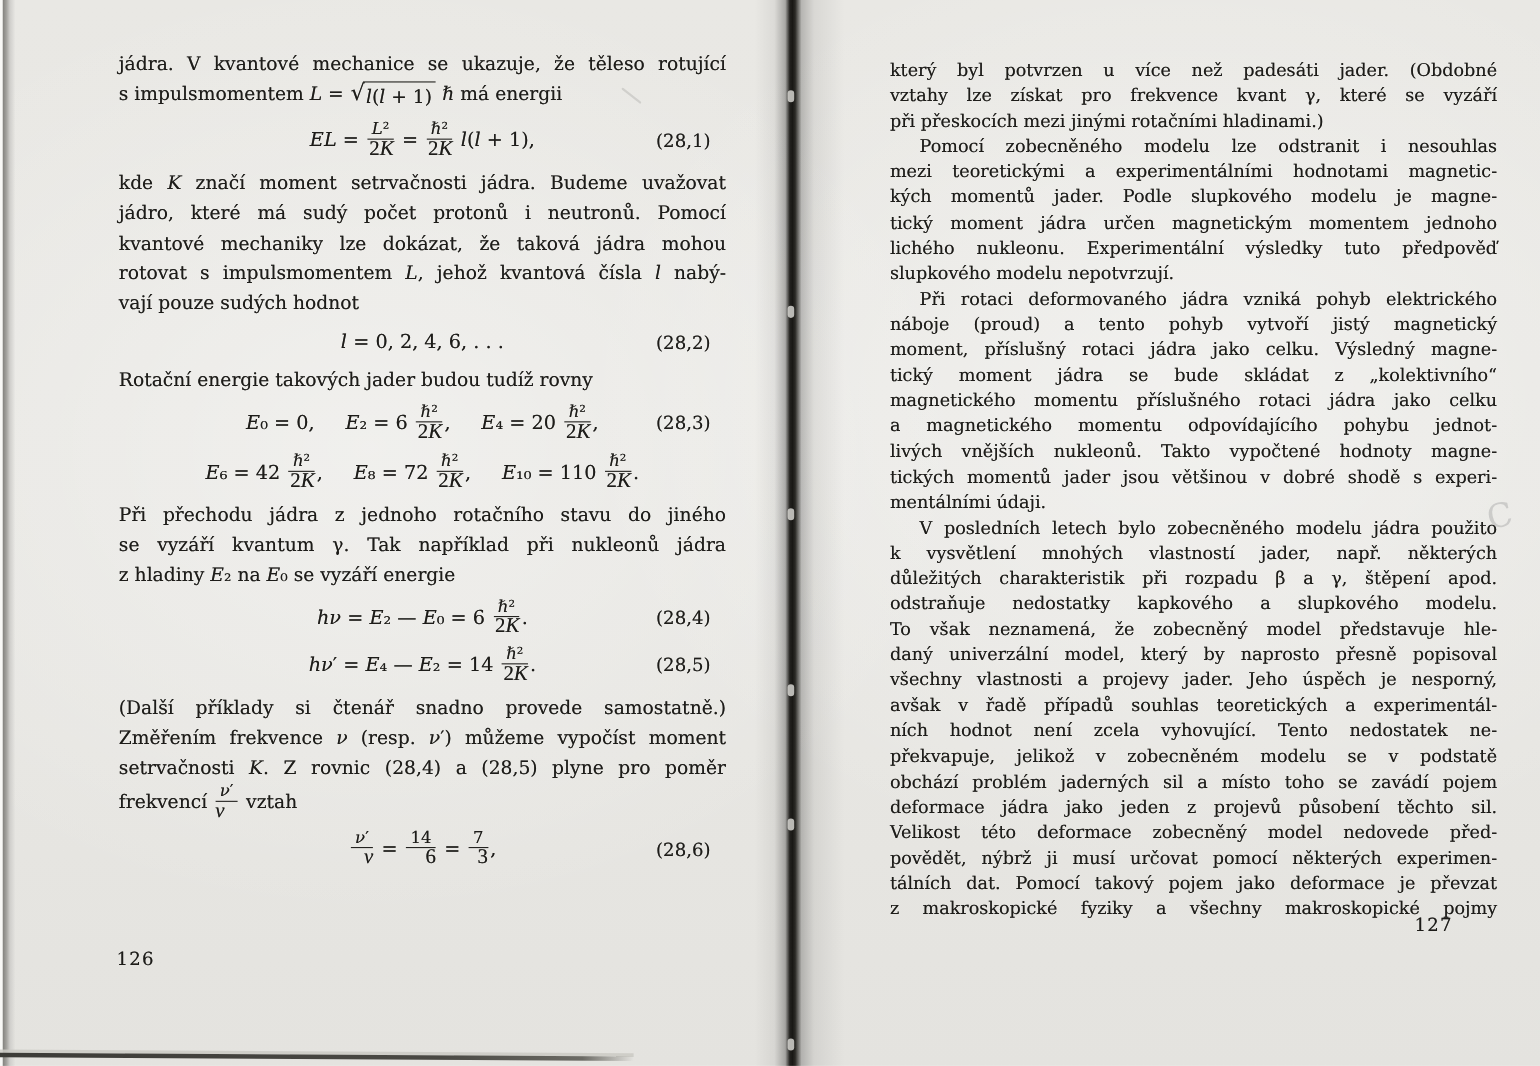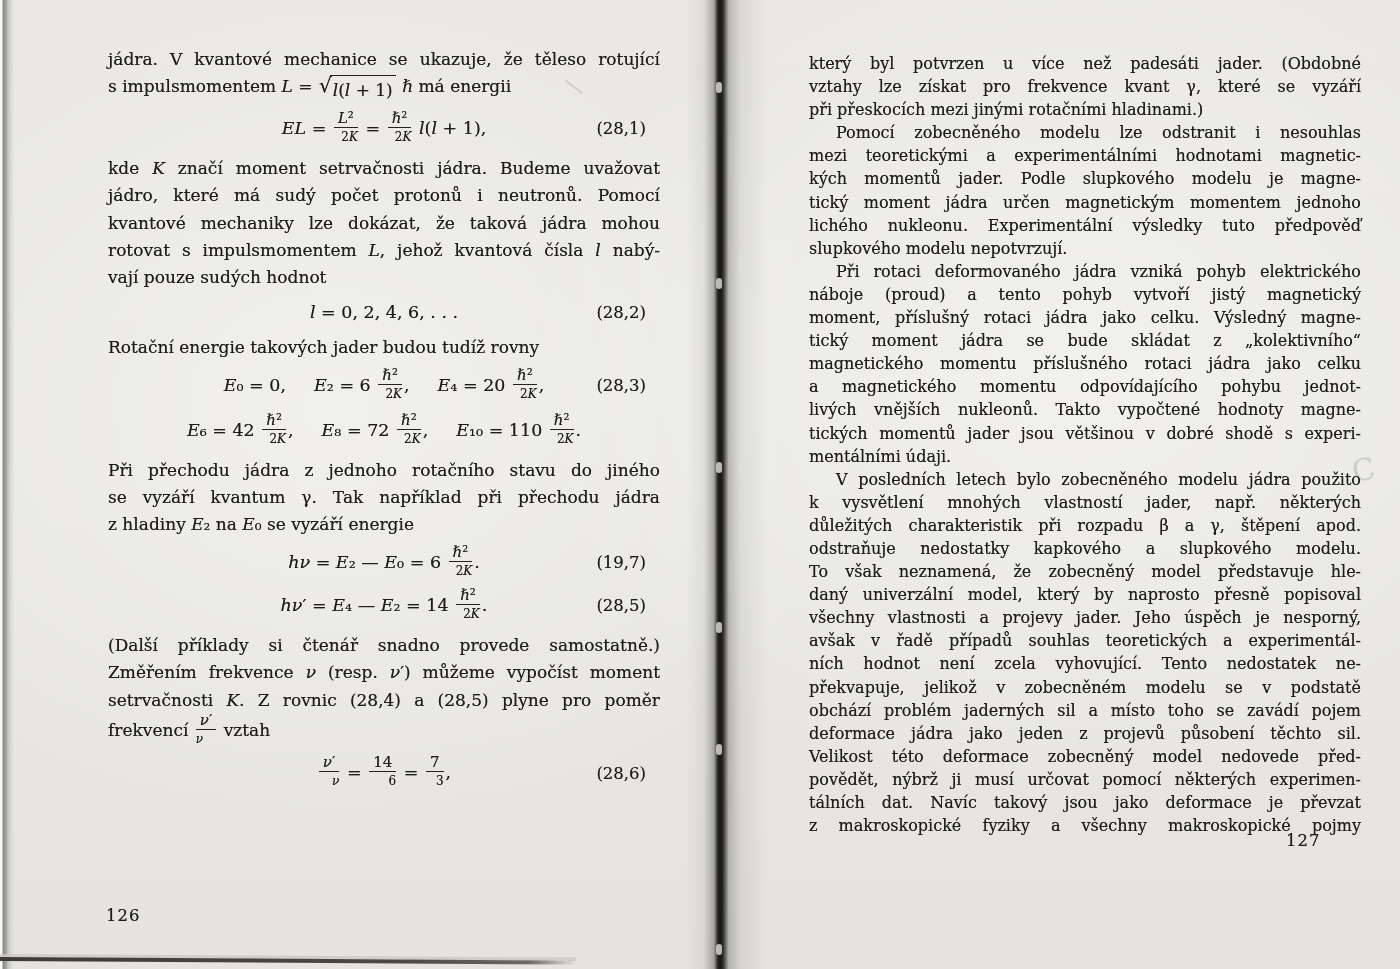--- a/index.html
+++ b/index.html
@@ -43,28 +43,28 @@
   .eq-row{position:relative;text-align:center;}
   .eq-row + .eq-row{margin-top:10px;}
   .eq-f{font-size:17.5px;text-shadow:0 0 0.4px rgba(30,30,28,0.65);}
   .eq-tag{
     position:absolute;right:2px;top:50%;transform:translateY(-50%);
     font-size:16.5px;text-shadow:0 0 0.4px rgba(30,30,28,0.6);
   }
   
   .frac{display:inline-block;vertical-align:middle;text-align:right;margin:0 2px;transform:translateY(-2px);}
   .fn{display:block;border-bottom:1.4px solid #23221f;padding:0 4px 1px;font-size:15px;line-height:16px;}
-  .fd{display:block;padding-top:1px;font-size:12px;line-height:16px;}
+  .fd{display:block;padding-top:1px;font-size:19px;line-height:16px;font-family:Liberation Serif, serif;}
   
   .sqrt{display:inline-flex;align-items:stretch;margin:0 1px;}
   .rad{font-size:1.18em;line-height:1.02;align-self:flex-start;margin-right:-2px;}
   .rdc{border-top:1.3px solid #23221f;padding:1px 3px 0 3px;}
   
   .pagenum{position:absolute;font-size:16.5px;letter-spacing:1px;text-shadow:0 0 0.4px rgba(30,30,28,0.6);}
-  .pn-l{left:106px;top:862px;margin-top:44px;}
+  .pn-l{left:106px;top:862px;}
   .pn-r{left:1286px;top:831px;}
   
   .bottom-edge{
     position:absolute;left:-6px;top:957px;width:582px;height:4px;
     background:linear-gradient(90deg,#3c3b37 0%,#4a4944 70%,#6b6a64 92%,rgba(107,106,100,0) 100%);
     transform:rotate(0.35deg);transform-origin:left center;
     box-shadow:0 -3px 0 rgba(203,202,196,0.85);
   }
   .pencil{
     position:absolute;left:1352px;top:452px;font-size:30px;
@@ -113,25 +113,25 @@
       </div>
       <div class="para">
         <div class="line last"><span>Rotační energie takových jader budou tudíž rovny</span></div>
       </div>
       <div class="eq-block">
         <div class="eq-row"><span class="eq-f"><span class="it">E</span><span>₀ = 0,</span><span style="display: inline-block; width: 28px;"></span><span class="it">E</span><span>₂ = 6 </span><span class="frac"><span class="fn"><span class="it">ℏ</span><span>²</span></span><span class="fd"><span>2</span><span class="it">K</span></span></span><span>,</span><span style="display: inline-block; width: 28px;"></span><span class="it">E</span><span>₄ = 20 </span><span class="frac"><span class="fn"><span class="it">ℏ</span><span>²</span></span><span class="fd"><span>2</span><span class="it">K</span></span></span><span>,</span></span><span class="eq-tag">(28,3)</span></div>
         <div class="eq-row"><span class="eq-f"><span class="it">E</span><span>₆ = 42 </span><span class="frac"><span class="fn"><span class="it">ℏ</span><span>²</span></span><span class="fd"><span>2</span><span class="it">K</span></span></span><span>,</span><span style="display: inline-block; width: 28px;"></span><span class="it">E</span><span>₈ = 72 </span><span class="frac"><span class="fn"><span class="it">ℏ</span><span>²</span></span><span class="fd"><span>2</span><span class="it">K</span></span></span><span>,</span><span style="display: inline-block; width: 28px;"></span><span class="it">E</span><span>₁₀ = 110 </span><span class="frac"><span class="fn"><span class="it">ℏ</span><span>²</span></span><span class="fd"><span>2</span><span class="it">K</span></span></span><span>.</span></span></div>
       </div>
       <div class="para">
         <div class="line"><span>Při přechodu jádra z jednoho rotačního stavu do jiného</span></div>
-        <div class="line"><span>se vyzáří kvantum γ. Tak například při přechodu jádra</span></div>
+        <div class="line"><span>se vyzáří kvantum γ. Tak například při nukleonů jádra</span></div>
         <div class="line last"><span>z hladiny </span><span class="it">E</span><span>₂ na </span><span class="it">E</span><span>₀ se vyzáří energie</span></div>
       </div>
       <div class="eq-block">
-        <div class="eq-row"><span class="eq-f"><span class="it">hν</span><span> = </span><span class="it">E</span><span>₂ — </span><span class="it">E</span><span>₀ = 6 </span><span class="frac"><span class="fn"><span class="it">ℏ</span><span>²</span></span><span class="fd"><span>2</span><span class="it">K</span></span></span><span>.</span></span><span class="eq-tag">(19,7)</span></div>
+        <div class="eq-row"><span class="eq-f"><span class="it">hν</span><span> = </span><span class="it">E</span><span>₂ — </span><span class="it">E</span><span>₀ = 6 </span><span class="frac"><span class="fn"><span class="it">ℏ</span><span>²</span></span><span class="fd"><span>2</span><span class="it">K</span></span></span><span>.</span></span><span class="eq-tag">(28,4)</span></div>
       </div>
       <div class="eq-block">
         <div class="eq-row"><span class="eq-f"><span class="it">hν</span><span>′ = </span><span class="it">E</span><span>₄ — </span><span class="it">E</span><span>₂ = 14 </span><span class="frac"><span class="fn"><span class="it">ℏ</span><span>²</span></span><span class="fd"><span>2</span><span class="it">K</span></span></span><span>.</span></span><span class="eq-tag">(28,5)</span></div>
       </div>
       <div class="para">
         <div class="line"><span>(Další příklady si čtenář snadno provede samostatně.)</span></div>
         <div class="line"><span>Změřením frekvence </span><span class="it">ν</span><span> (resp. </span><span class="it">ν</span><span>′) můžeme vypočíst moment</span></div>
         <div class="line"><span>setrvačnosti </span><span class="it">K</span><span>. Z rovnic (28,4) a (28,5) plyne pro poměr</span></div>
         <div class="line last"><span>frekvencí </span><span class="frac"><span class="fn"><span class="it">ν</span><span>′</span></span><span class="fd"><span class="it">ν</span></span></span><span> vztah</span></div>
       </div>
@@ -172,21 +172,21 @@
         <div class="line"><span>To však neznamená, že zobecněný model představuje hle-</span></div>
         <div class="line"><span>daný univerzální model, který by naprosto přesně popisoval</span></div>
         <div class="line"><span>všechny vlastnosti a projevy jader. Jeho úspěch je nesporný,</span></div>
         <div class="line"><span>avšak v řadě případů souhlas teoretických a experimentál-</span></div>
         <div class="line"><span>ních hodnot není zcela vyhovující. Tento nedostatek ne-</span></div>
         <div class="line"><span>překvapuje, jelikož v zobecněném modelu se v podstatě</span></div>
         <div class="line"><span>obchází problém jaderných sil a místo toho se zavádí pojem</span></div>
         <div class="line"><span>deformace jádra jako jeden z projevů působení těchto sil.</span></div>
         <div class="line"><span>Velikost této deformace zobecněný model nedovede před-</span></div>
         <div class="line"><span>povědět, nýbrž ji musí určovat pomocí některých experimen-</span></div>
-        <div class="line"><span>tálních dat. Navíc takový jsou jako deformace je převzat</span></div>
+        <div class="line"><span>tálních dat. Pomocí takový pojem jako deformace je převzat</span></div>
         <div class="line"><span>z makroskopické fyziky a všechny makroskopické pojmy</span></div>
       </div>
     </div>
 
   <div class="pagenum pn-l">126</div>
   <div class="pagenum pn-r">127</div>
 
   <div class="bottom-edge"></div>
   <div class="pencil">C</div>
   <div class="stray"></div>

